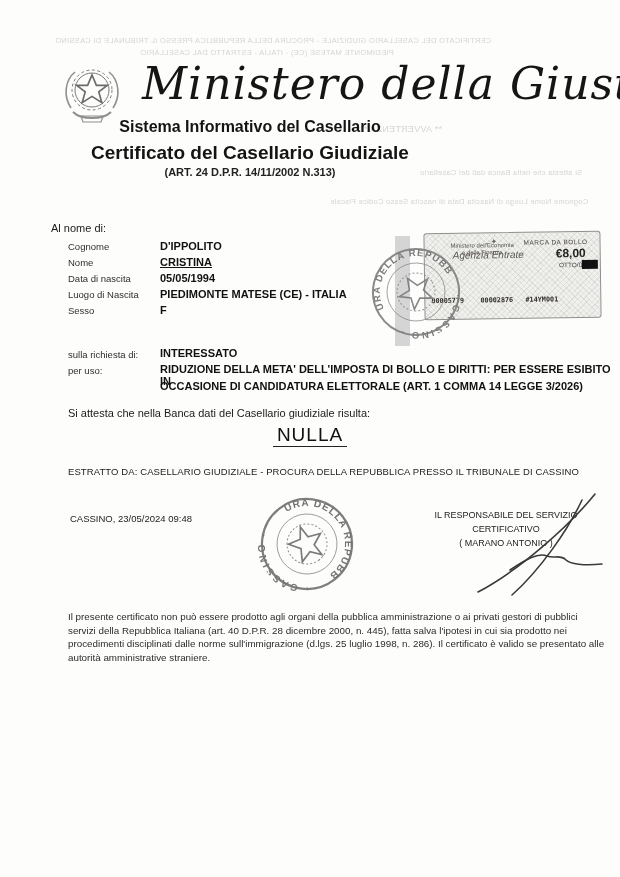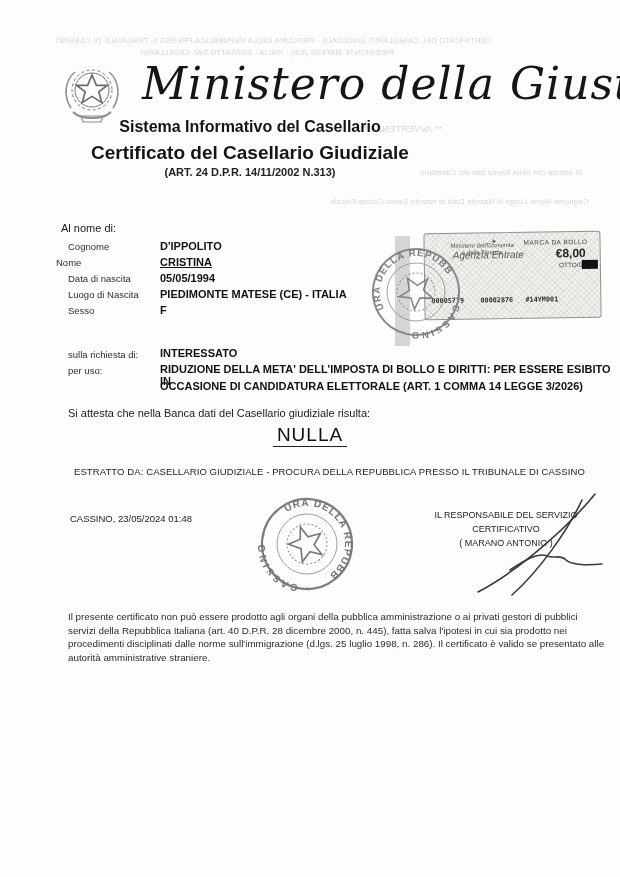--- a/index.html
+++ b/index.html
@@ -31,21 +31,21 @@
   .cert-num { font-size:11px; color:#1a1a1a; }
 
   .field-label { font-size:9.5px; color:#2e2e2e; }
   .field-value { font-size:11px; font-weight:bold; color:#111; }
   .intro-line  { font-size:11px; color:#1a1a1a; }
 
   .nulla {
     font-size:19px; color:#111; letter-spacing:1px;
     border-bottom:1.5px solid #222; padding:0 4px 1px 4px;
   }
-  .estratto { font-size:9.5px; color:#222; letter-spacing:0.1px;margin-left:6px; }
+  .estratto { font-size:9.5px; color:#222; letter-spacing:0.1px; }
   .small-cap { font-size:9.5px; color:#222; }
   .footer-note {
     font-size:9.8px; line-height:13.5px; color:#2b2b2b; text-align:left;
   }
 
   
   .bollo {
     position:absolute; left:424px; top:232px; width:177px; height:87px;
     background:#f0f0ec; border:1px solid #8f8f8f; border-radius:3px;
     transform:rotate(-0.8deg); overflow:hidden;
@@ -110,26 +110,26 @@
     <path d="M24,58 L46,58 L44,64 L26,64 Z" fill="none" stroke="#8f8f8f" stroke-width="1.2"></path>
   </svg>
 
   <div class="abs script-title" style="left:142px; top:58px;">Ministero della Giustizia</div>
 
   <div class="abs center-col h-system" style="top:118px; left:-60px;">Sistema Informativo del Casellario</div>
   <div class="abs center-col h-title" style="top:142px; left:-60px;">Certificato del Casellario Giudiziale</div>
   <div class="abs center-col h-art" style="top:166px; left:-60px;">(ART. 24 D.P.R. 14/11/2002 N.313)</div>
 
 
-  <div class="abs intro-line" style="left:61px; top:222px;">Al nome di:</div>
+  <div class="abs intro-line" style="left:51px; top:222px;">Al nome di:</div>
 
   <div class="abs field-label" style="left:68px; top:241px;">Cognome</div>
   <div class="abs field-value" style="left:160px; top:240px;">D'IPPOLITO</div>
 
-  <div class="abs field-label" style="left:56px; top:257px;">Nome</div>
+  <div class="abs field-label" style="left:68px; top:257px;">Nome</div>
   <div class="abs field-value" style="left:160px; top:256px;text-decoration:underline;">CRISTINA</div>
 
   <div class="abs field-label" style="left:68px; top:273px;">Data di nascita</div>
   <div class="abs field-value" style="left:160px; top:272px;">05/05/1994</div>
 
   <div class="abs field-label" style="left:68px; top:289px;">Luogo di Nascita</div>
   <div class="abs field-value" style="left:160px; top:288px;">PIEDIMONTE MATESE (CE) - ITALIA</div>
 
   <div class="abs field-label" style="left:68px; top:305px;">Sesso</div>
   <div class="abs field-value" style="left:160px; top:304px;">F</div>
@@ -179,21 +179,21 @@
   <div class="abs field-value" style="left:160px; top:363px;">RIDUZIONE DELLA META' DELL'IMPOSTA DI BOLLO E DIRITTI: PER ESSERE ESIBITO IN</div>
   <div class="abs field-value" style="left:160px; top:380px;">OCCASIONE DI CANDIDATURA ELETTORALE (ART. 1 COMMA 14 LEGGE 3/2026)</div>
 
   <div class="abs intro-line" style="left:68px; top:407px;">Si attesta che nella Banca dati del Casellario giudiziale risulta:</div>
   <div class="abs" style="top:424px; left:0; width:620px; text-align:center;">
     <span class="nulla">NULLA</span>
   </div>
 
   <div class="abs estratto" style="left:68px; top:466px;">ESTRATTO DA: CASELLARIO GIUDIZIALE - PROCURA DELLA REPUBBLICA PRESSO IL TRIBUNALE DI CASSINO</div>
 
-  <div class="abs small-cap" style="left:70px; top:513px;">CASSINO, 23/05/2024 01:48</div>
+  <div class="abs small-cap" style="left:70px; top:513px;">CASSINO, 23/05/2024 09:48</div>
 
   <svg class="abs" style="left:258px; top:495px; transform:rotate(52deg); opacity:0.95;" width="98" height="98" viewBox="-49 -49 98 98">
     <circle r="45" fill="none" stroke="#787878" stroke-width="2.2"></circle>
     <circle r="30" fill="none" stroke="#888888" stroke-width="0.8"></circle>
     <defs>
       <path id="arcT2" d="M-38,0 A38,38 0 0,1 38,0"></path>
       <path id="arcB2" d="M38,5 A38,38 0 0,1 -38,5"></path>
     </defs>
     <text font-size="10" fill="#6c6c6c" font-weight="bold" letter-spacing="1">
       <textPath href="#arcT2" startOffset="50%" text-anchor="middle">PROCURA DELLA REPUBBLICA</textPath>

